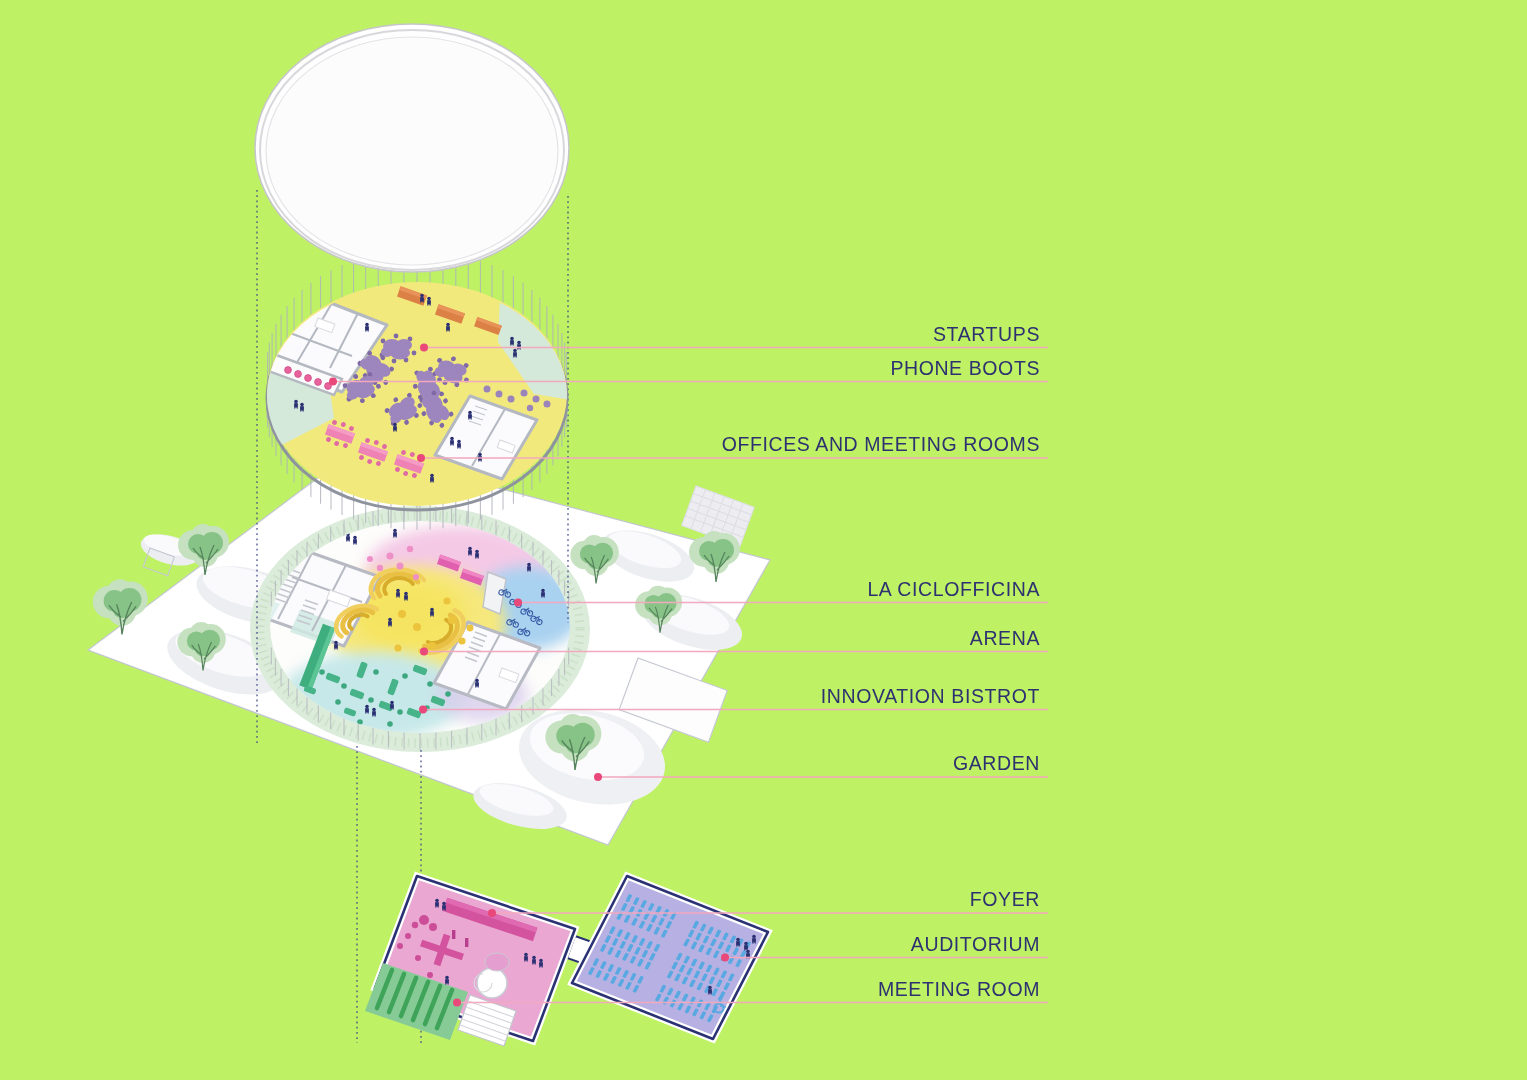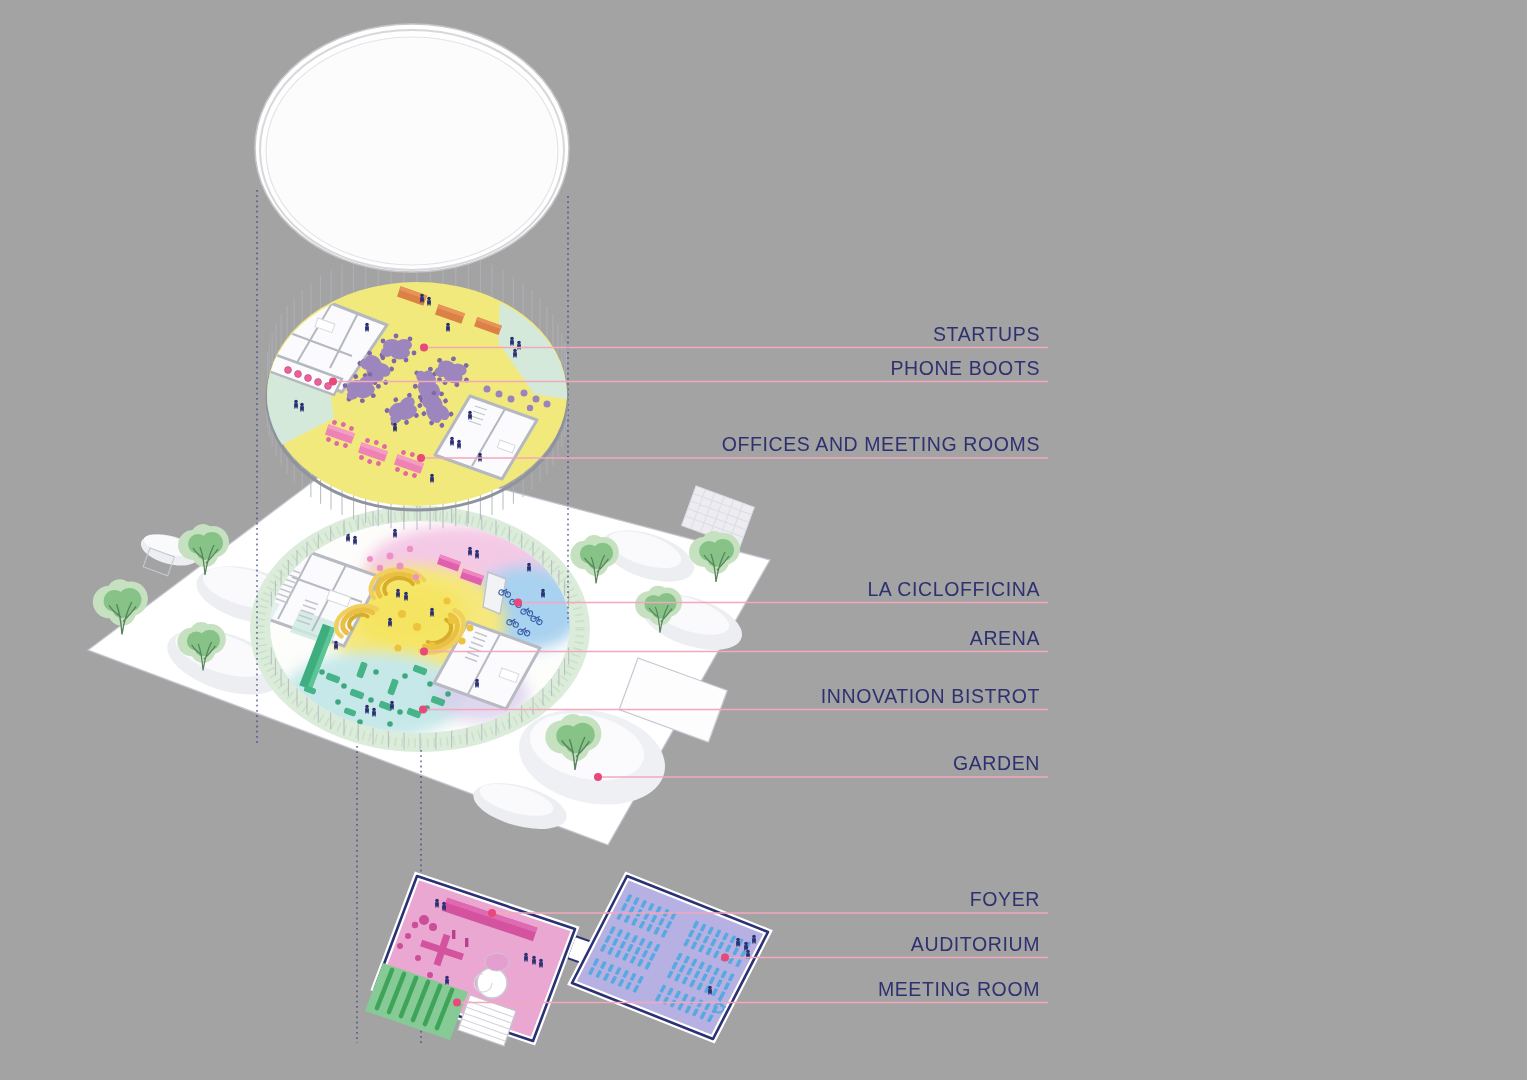--- a/index.html
+++ b/index.html
@@ -1,16 +1,16 @@
 <!DOCTYPE html>
 <html><head>
 <meta charset="utf-8">
 <style>
   html,body{margin:0;padding:0;background:#fff;}
-  .stage{position:relative;width:1527px;height:1080px;background:#a3a3a3;overflow:hidden;
+  .stage{position:relative;width:1527px;height:1080px;background:#bef264;overflow:hidden;
          font-family:"Liberation Sans", sans-serif;}
   svg{display:block}
   .callout{font:500 19.5px "Liberation Sans", sans-serif;fill:#2e3170;letter-spacing:.6px;}
 </style>
 </head>
 <body>
 
 <div class="stage">
 <svg width="1527" height="1080" viewBox="0 0 1527 1080">
   <defs>

